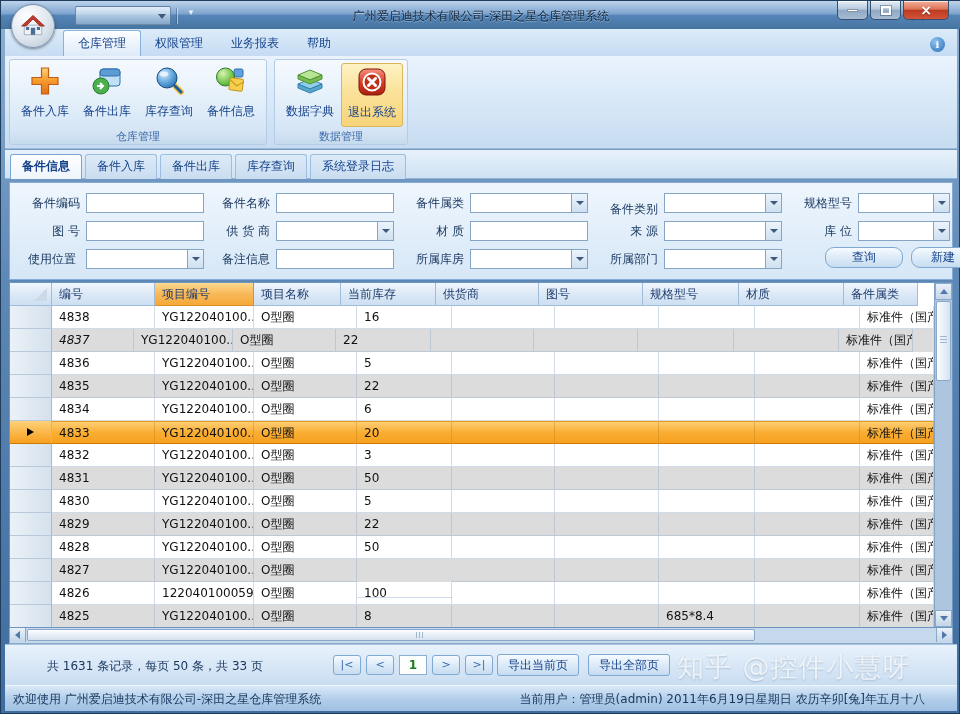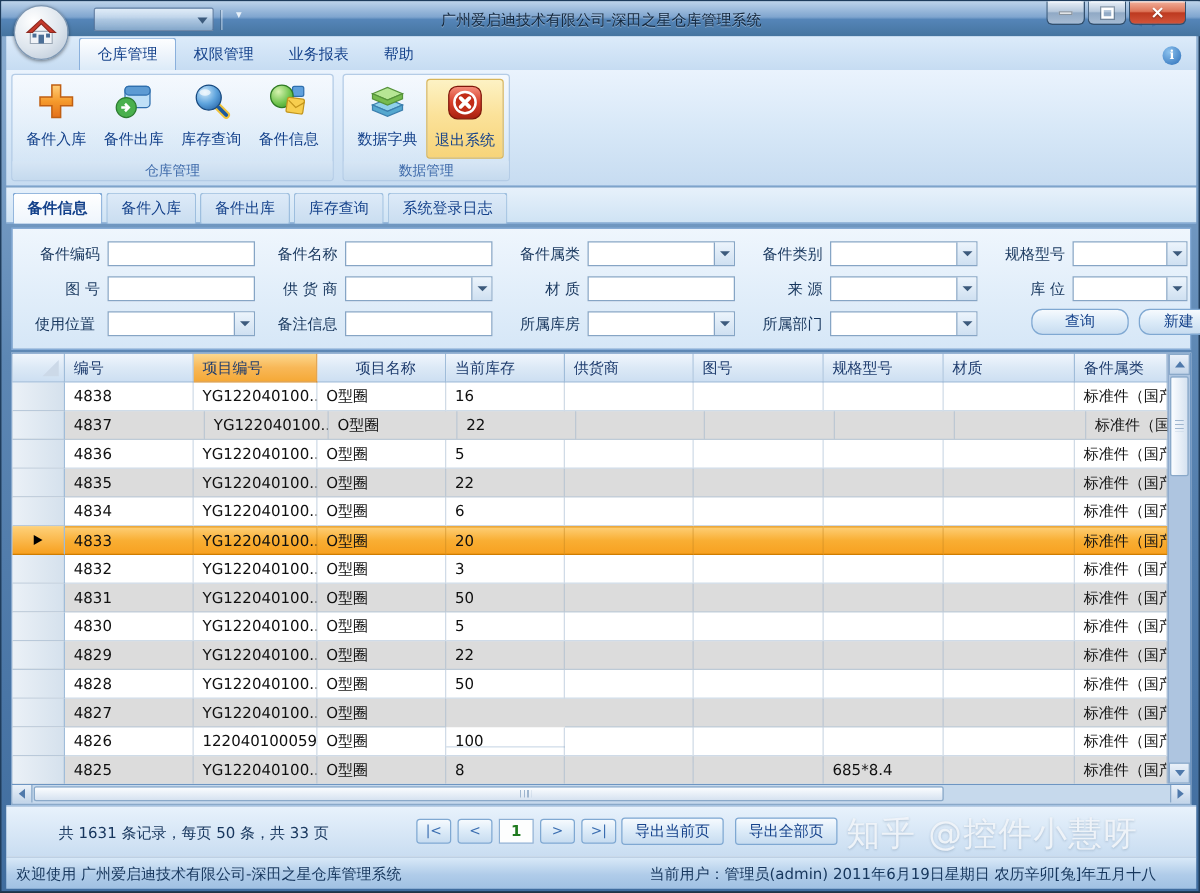--- a/index.html
+++ b/index.html
@@ -284,21 +284,21 @@
 
   <div class="abs filter" id="filter-panel">
       <div class="f-label" style="left: 4px; top: 10px; width: 66px;">备件编码</div>
       <input class="f-input" type="text" style="left: 76px; top: 10px; width: 118px;">
       <div class="f-label" style="left: 196px; top: 10px; width: 64px;">备件名称</div>
       <input class="f-input" type="text" style="left: 266px; top: 10px; width: 118px;">
       <div class="f-label" style="left: 388px; top: 10px; width: 66px;">备件属类</div>
       <div class="f-combo" style="left: 460px; top: 10px; width: 118px;">
         <div class="btn"></div>
       </div>
-      <div class="f-label" style="left: 582px; top: 10px; width: 66px;">备件类别</div>
+      <div class="f-label" style="left: 582px; top: 16px; width: 66px;">备件类别</div>
       <div class="f-combo" style="left: 654px; top: 10px; width: 118px;">
         <div class="btn"></div>
       </div>
       <div class="f-label" style="left: 776px; top: 10px; width: 66px;">规格型号</div>
       <div class="f-combo" style="left: 848px; top: 10px; width: 92px;">
         <div class="btn"></div>
       </div>
       <div class="f-label" style="left: 4px; top: 38px; width: 66px;">图 号</div>
       <input class="f-input" type="text" style="left: 76px; top: 38px; width: 118px;">
       <div class="f-label" style="left: 196px; top: 38px; width: 64px;">供 货 商</div>
@@ -333,21 +333,21 @@
       <div class="f-btn" style="left: 878px; top: 64px; width: 64px;">新建</div>
     </div>
 
   <div class="abs grid" id="grid">
       <div class="g-header">
         <div class="g-hcell selhdr" style="width: 42px;">
           <div class="hdr-tri"></div>
         </div>
         <div class="g-hcell" style="width: 103px;">编号</div>
         <div class="g-hcell hot" style="width: 99px;">项目编号</div>
-        <div class="g-hcell" style="width: 103px; text-align: center;">项目名称</div>
+        <div class="g-hcell" style="width: 87px;">项目名称</div>
         <div class="g-hcell" style="width: 95px;">当前库存</div>
         <div class="g-hcell" style="width: 103px;">供货商</div>
         <div class="g-hcell" style="width: 104px;">图号</div>
         <div class="g-hcell" style="width: 96px;">规格型号</div>
         <div class="g-hcell" style="width: 105px;">材质</div>
         <div class="g-hcell" style="width: 74px;">备件属类</div>
       </div>
       <div class="g-row">
         <div class="g-selcell" style="width: 42px;"></div>
         <div class="g-cell" style="width: 103px;">4838</div>
@@ -355,21 +355,21 @@
         <div class="g-cell" style="width: 103px;">O型圈</div>
         <div class="g-cell" style="width: 95px;">16</div>
         <div class="g-cell" style="width: 103px;"></div>
         <div class="g-cell" style="width: 104px;"></div>
         <div class="g-cell" style="width: 96px;"></div>
         <div class="g-cell" style="width: 105px;"></div>
         <div class="g-cell" style="width: 74px;">标准件（国产</div>
       </div>
       <div class="g-row alt">
         <div class="g-selcell" style="width: 42px;"></div>
-        <div class="g-cell" style="width: 112px;">4837</div>
+        <div class="g-cell" style="width: 82px; font-style: italic;">4837</div>
         <div class="g-cell" style="width: 99px;">YG122040100...</div>
         <div class="g-cell" style="width: 103px;">O型圈</div>
         <div class="g-cell" style="width: 95px;">22</div>
         <div class="g-cell" style="width: 103px;"></div>
         <div class="g-cell" style="width: 104px;"></div>
         <div class="g-cell" style="width: 96px;"></div>
         <div class="g-cell" style="width: 105px;"></div>
         <div class="g-cell" style="width: 74px;">标准件（国产</div>
       </div>
       <div class="g-row">

